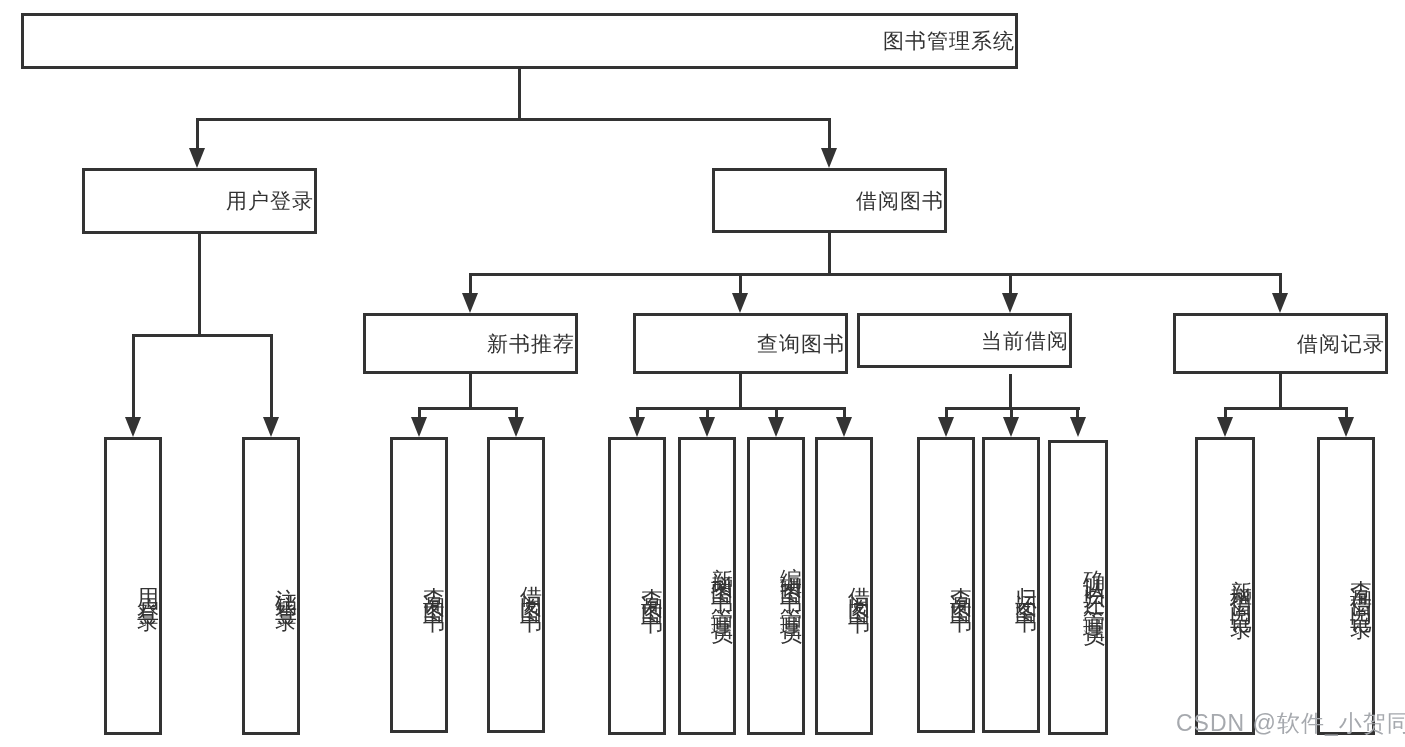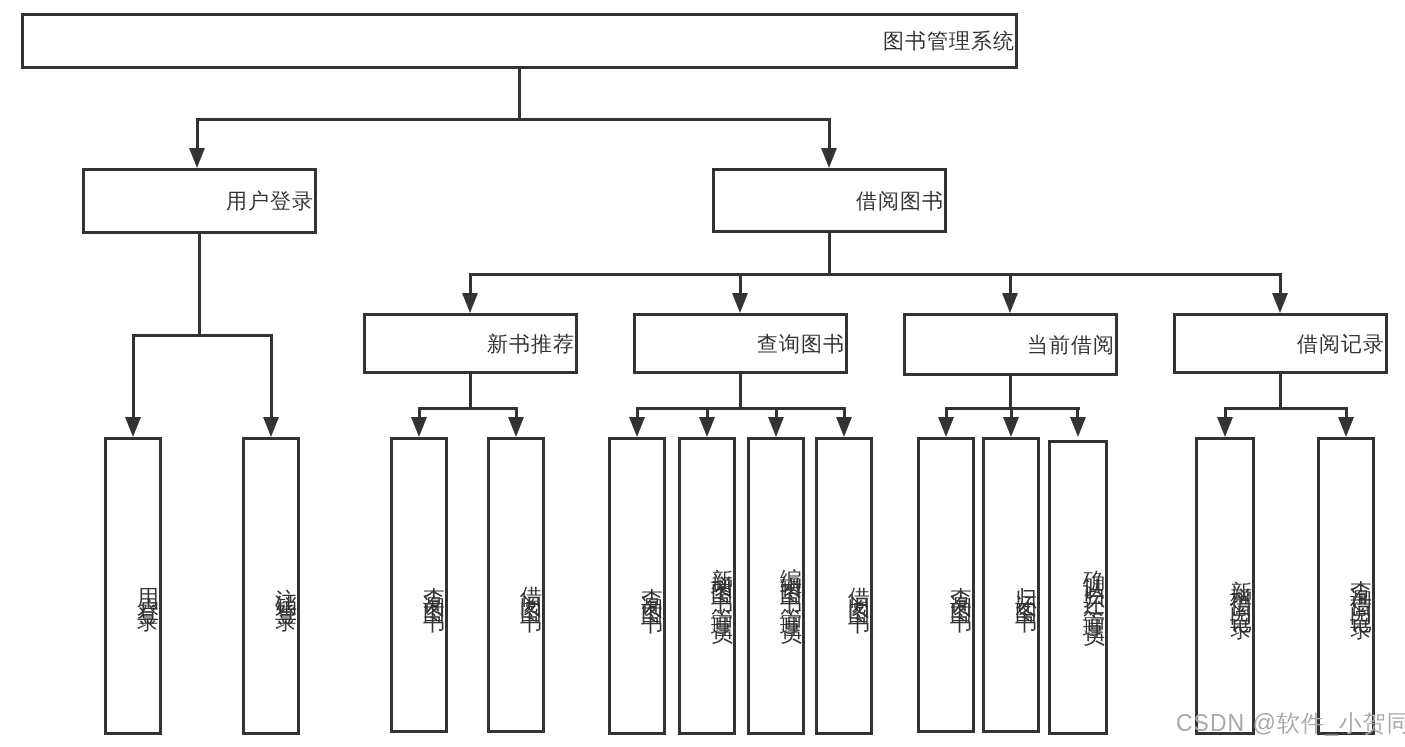--- a/index.html
+++ b/index.html
@@ -98,21 +98,21 @@
   <div class="arrow" style="left:1002px;top:293px"></div>
   <div class="vline" style="left:1279px;top:273px;height:22px"></div>
   <div class="arrow" style="left:1272px;top:293px"></div>
 
   <div class="box" style="left:363px;top:313px;width:215px;height:61px">
     <span class="t">新书推荐</span>
   </div>
   <div class="box" style="left:633px;top:313px;width:215px;height:61px">
     <span class="t">查询图书</span>
   </div>
-  <div class="box" style="left:903px;top:313px;width:215px;height:63px">
+  <div class="box" style="left:857px;top:313px;width:215px;height:55px">
     <span class="t">当前借阅</span>
   </div>
   <div class="box" style="left:1173px;top:313px;width:215px;height:61px">
     <span class="t">借阅记录</span>
   </div>
 
   <div class="vline" style="left:469px;top:374px;height:36px"></div>
   <div class="hline" style="left:418px;top:407px;width:100px"></div>
   <div class="vline" style="left:418px;top:407px;height:12px"></div>
   <div class="arrow" style="left:411px;top:417px"></div>

